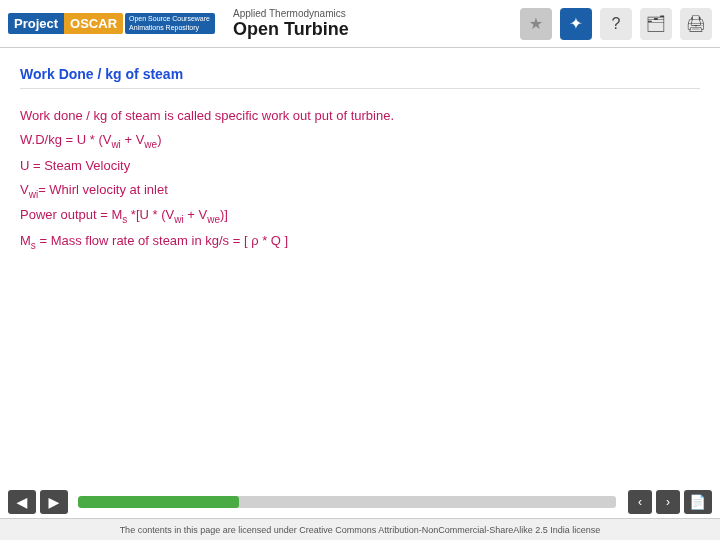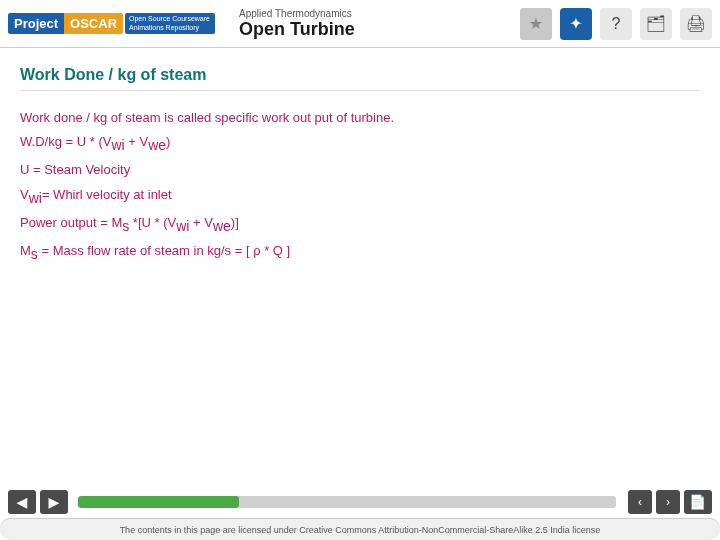--- a/index.html
+++ b/index.html
@@ -17,21 +17,21 @@
       align-items: center;
       justify-content: space-between;
       background: #fff;
       border-bottom: 1px solid #ccc;
       padding: 4px 8px;
       height: 48px;
     }
     .header-left {
       display: flex;
       align-items: center;
-      gap: 14px;
+      gap: 8px;
     }
     .logo-project {
       display: flex;
       align-items: center;
     }
     .logo-box-project {
       background: #1a5fa8;
       color: #fff;
       font-weight: bold;
       font-size: 13px;
@@ -89,37 +89,37 @@
     .header-icon-btn.star { background: #c8c8c8; color: #888; }
     .header-icon-btn.active { background: #1a5fa8; color: #fff; }
 
     
     .main-content {
       padding: 18px 20px 10px 20px;
       height: 440px;
       overflow: hidden;
     }
     .section-title {
-      font-size: 16px;
-      font-weight: bold;
-      color: #0f766e;
+      font-size: 14px;
+      font-weight: bold;
+      color: #1d4ed8;
       margin-bottom: 16px;
       border-bottom: 1px solid #ddd;
       padding-bottom: 6px;
     }
     .content-text {
       font-size: 13px;
       color: #be185d;
       line-height: 1.7;
     }
     .content-text p {
       margin-bottom: 2px;
     }
     sup { font-size: 9px; }
-    sub { font-size: 14px; }
+    sub { font-size: 10px; }
 
     
     .bottom-bar {
       position: absolute;
       bottom: 24px;
       left: 0;
       right: 0;
       display: flex;
       align-items: center;
       gap: 0;
@@ -192,21 +192,20 @@
       left: 0;
       right: 0;
       height: 22px;
       background: #f0f0f0;
       border-top: 1px solid #ccc;
       display: flex;
       align-items: center;
       justify-content: center;
       font-size: 9px;
       color: #555;
-      border-radius: 10px;
     }
   </style>
 </head>
 <body>
 
 <div class="header">
   <div class="header-left">
     <div class="logo-project">
       <div class="logo-box-project">Project</div>
       <div class="logo-box-oscar">OSCAR</div>

